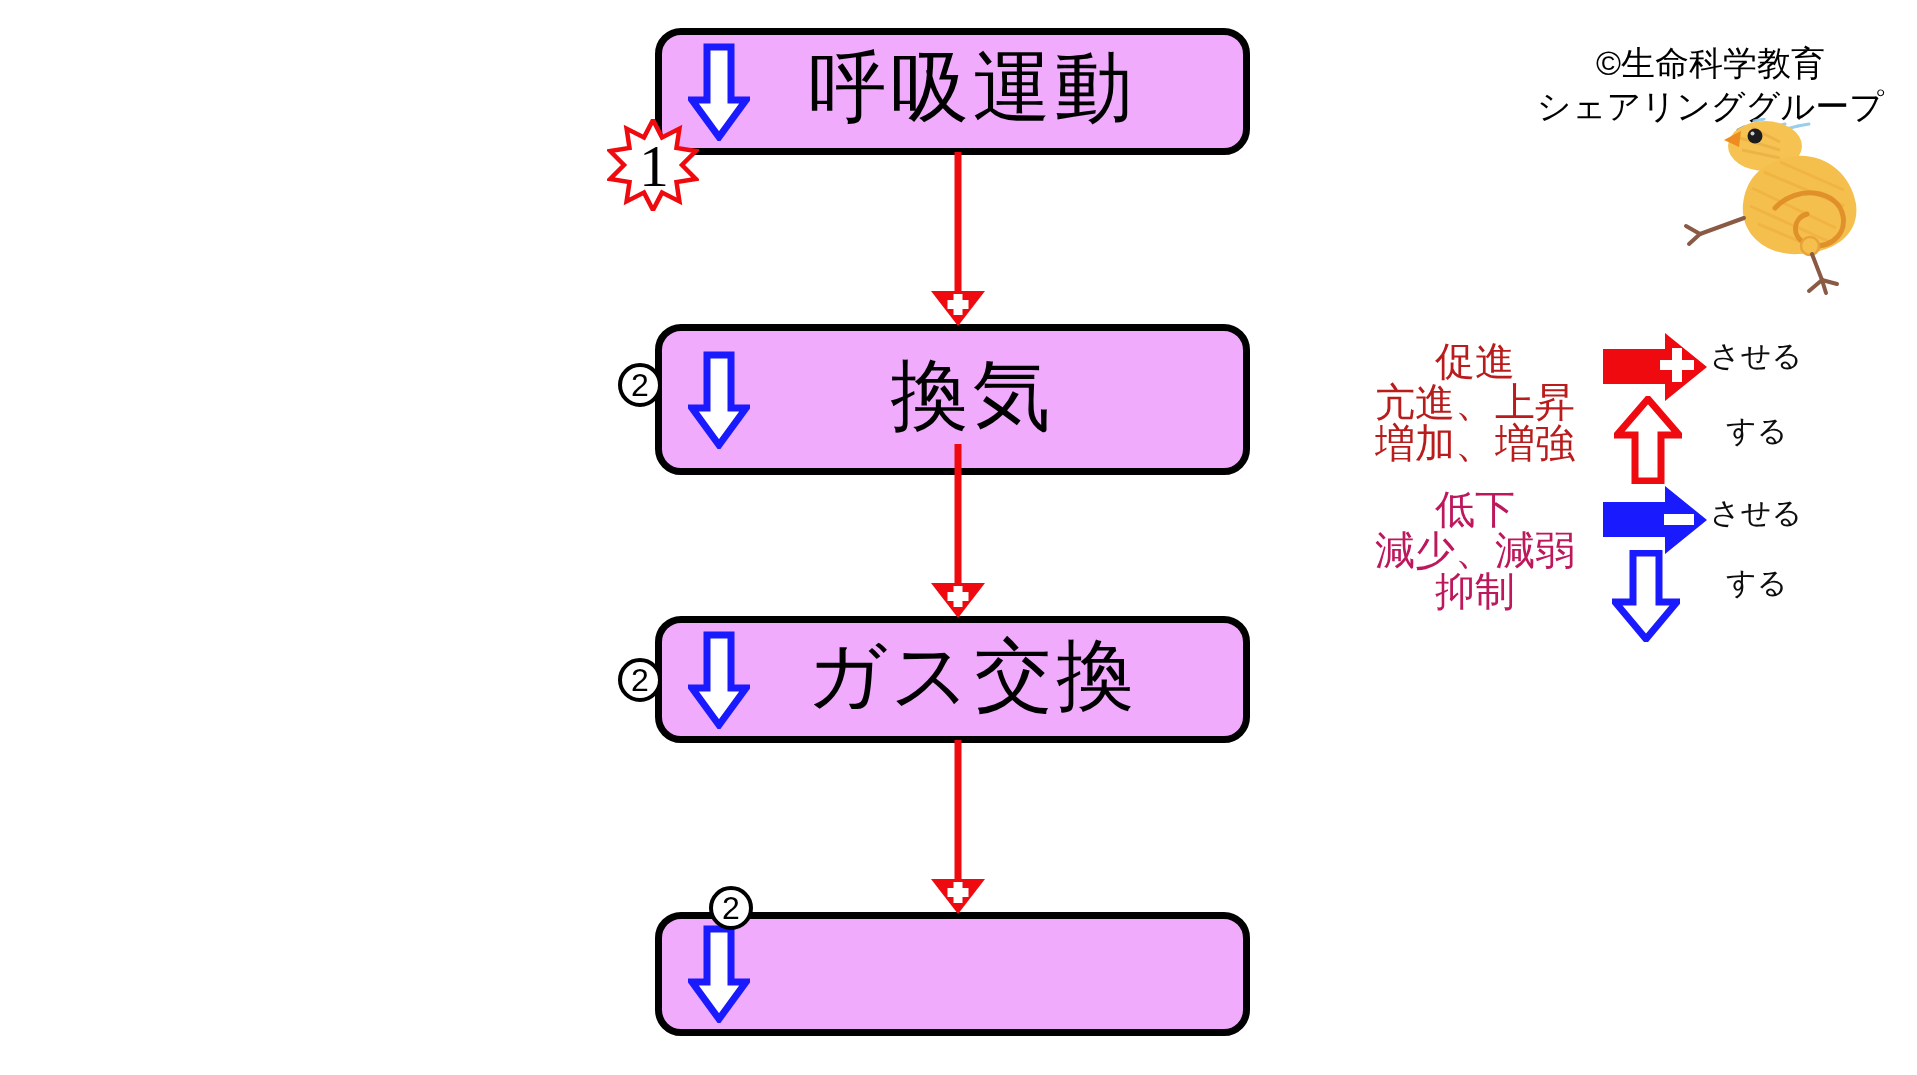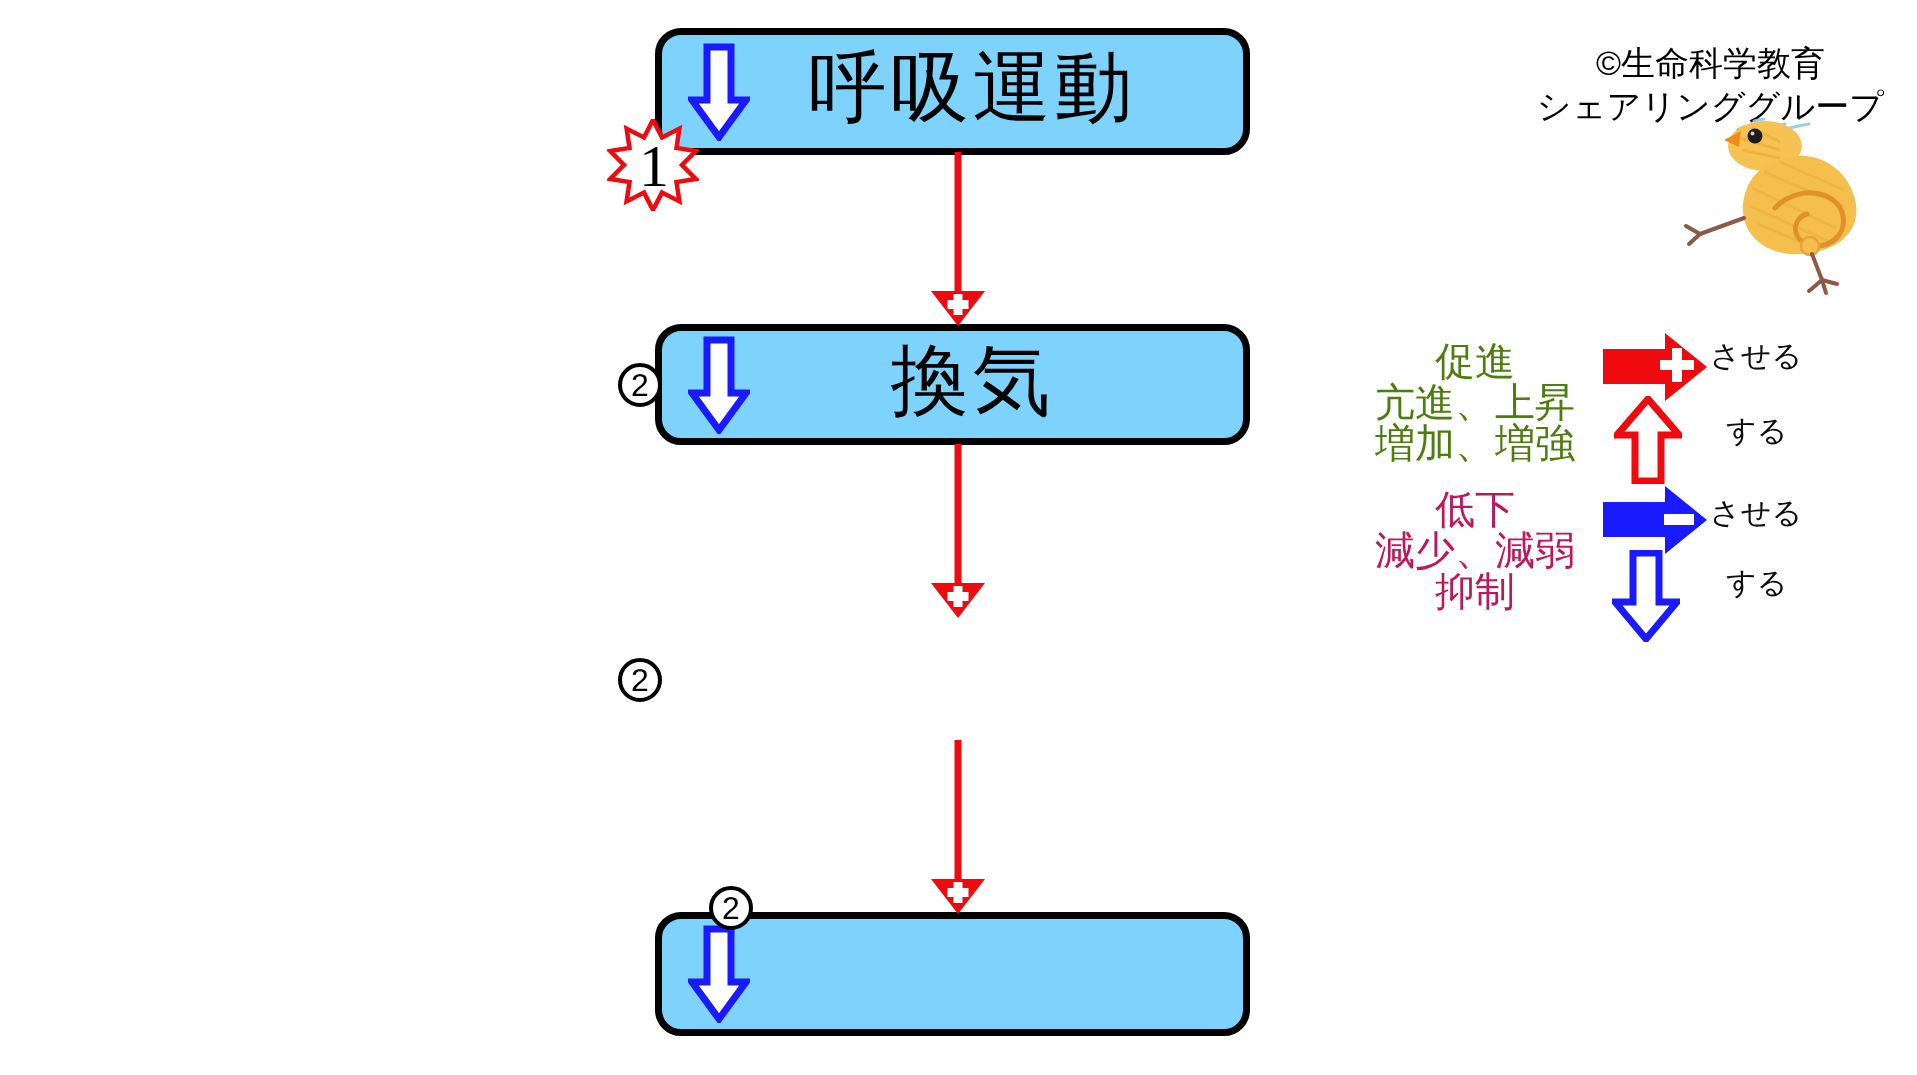--- a/index.html
+++ b/index.html
@@ -3,42 +3,42 @@
 <meta charset="utf-8">
 <style>
   html,body{margin:0;padding:0;background:#fff;}
   #canvas{
     position:relative;width:1917px;height:1075px;background:#ffffff;
     font-family:"Liberation Sans",sans-serif;overflow:hidden;
   }
   
   .flow-box{
     position:absolute;left:655px;width:595px;
-    border:7px solid #000;border-radius:26px;background:#7dd3fc;
+    border:7px solid #000;border-radius:26px;background:#f0abfc;
     box-sizing:border-box;display:flex;align-items:center;justify-content:center;
   }
   .flow-box .box-label{
     font-size:78px;color:#000;letter-spacing:4px;line-height:1;
     padding-left:40px;white-space:nowrap;
   }
   .flow-box .sub{font-size:0.62em;vertical-align:-0.28em;letter-spacing:0;}
   .inbox-arrow{position:absolute;left:26px;top:50%;transform:translateY(-50%);}
   
   .connector{position:absolute;left:926px;width:64px;height:174px;}
   
   .starburst{position:absolute;left:607px;top:119px;width:92px;height:92px;}
   .badge{
     position:absolute;width:44px;height:44px;border:4px solid #000;border-radius:50%;
     background:#fff;box-sizing:border-box;display:flex;align-items:center;justify-content:center;
     font-size:32px;color:#000;line-height:1;
   }
   
   .legend-terms{position:absolute;left:1352px;width:246px;text-align:center;
     font-size:40px;line-height:41px;white-space:nowrap;}
-  .legend-terms.inc{top:341px;color:#4d7c0f;}
+  .legend-terms.inc{top:341px;color:#b91c1c;}
   .legend-terms.dec{top:489px;color:#be185d;}
   .legend-label{position:absolute;font-size:30px;color:#0d0d0d;line-height:1;white-space:nowrap;}
   .legend-arrow{position:absolute;}
   
   .credit{
     position:absolute;top:42px;right:33px;text-align:center;
     font-size:34px;line-height:43px;color:#000;white-space:nowrap;
   }
   
   .chick{position:absolute;left:1680px;top:118px;width:230px;height:190px;}
@@ -48,27 +48,33 @@
 
 <div id="canvas">
 
   <div class="flow-box" style="top:28px;height:127px;">
     <svg class="inbox-arrow" width="62" height="98" viewBox="0 0 62 98">
       <polygon points="19,4 43,4 43,57 58,57 31,94 4,57 19,57" fill="#fff" stroke="#1a1aff" stroke-width="7"></polygon>
     </svg>
     <div class="box-label"><span>呼吸運動</span><span class="sub"></span></div>
   </div>
 
-  <div class="flow-box" style="top:324px;height:121px;text-align:center;">
+  <div class="flow-box" style="top:324px;height:151px;text-align:center;">
     <svg class="inbox-arrow" width="62" height="98" viewBox="0 0 62 98">
       <polygon points="19,4 43,4 43,57 58,57 31,94 4,57 19,57" fill="#fff" stroke="#1a1aff" stroke-width="7"></polygon>
     </svg>
     <div class="box-label"><span>換気</span><span class="sub"></span></div>
   </div>
 
+  <div class="flow-box" style="top:616px;height:127px;">
+    <svg class="inbox-arrow" width="62" height="98" viewBox="0 0 62 98">
+      <polygon points="19,4 43,4 43,57 58,57 31,94 4,57 19,57" fill="#fff" stroke="#1a1aff" stroke-width="7"></polygon>
+    </svg>
+    <div class="box-label"><span>ガス交換</span><span class="sub"></span></div>
+  </div>
 
   <div class="flow-box" style="top:912px;height:124px;">
     <svg class="inbox-arrow" width="62" height="98" viewBox="0 0 62 98">
       <polygon points="19,4 43,4 43,57 58,57 31,94 4,57 19,57" fill="#fff" stroke="#1a1aff" stroke-width="7"></polygon>
     </svg>
   </div>
 
   <svg class="connector" style="top:152px;" viewBox="0 0 64 174">
     <line x1="32" y1="0" x2="32" y2="141" stroke="#ee0a0e" stroke-width="7"></line>
     <polygon points="5,139 59,139 32,174" fill="#ee0a0e"></polygon>

